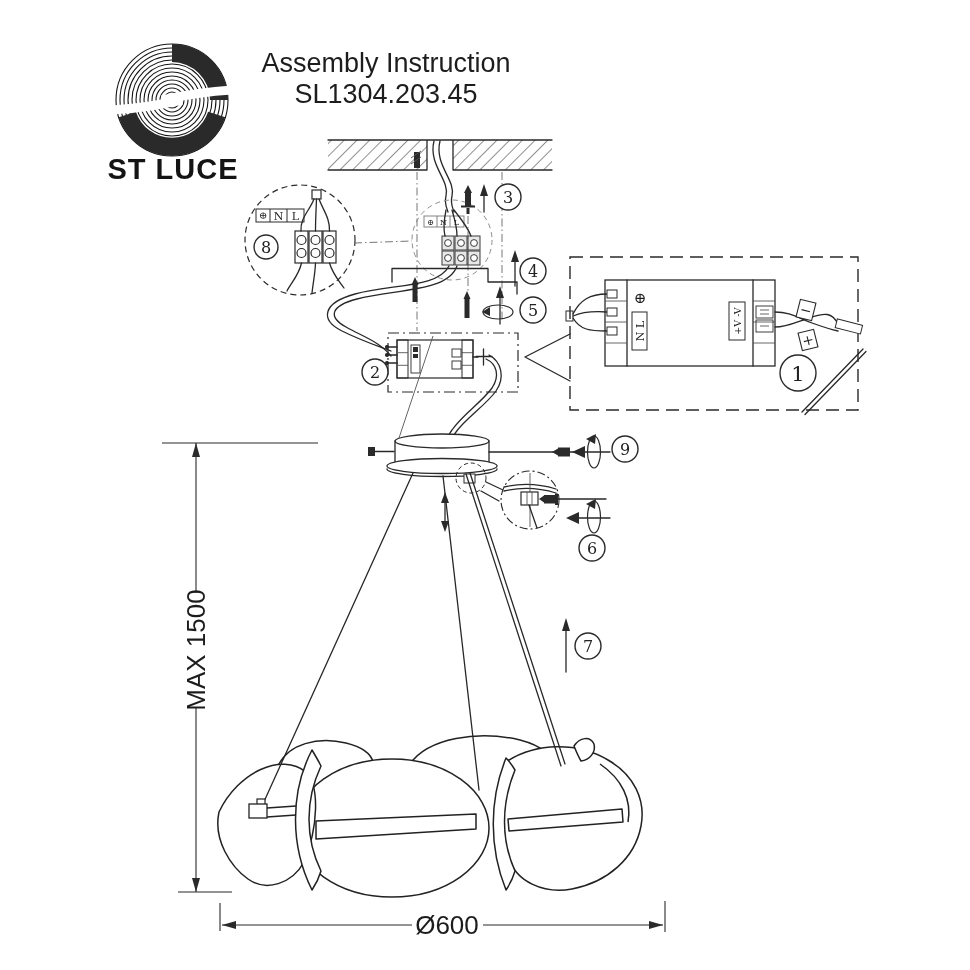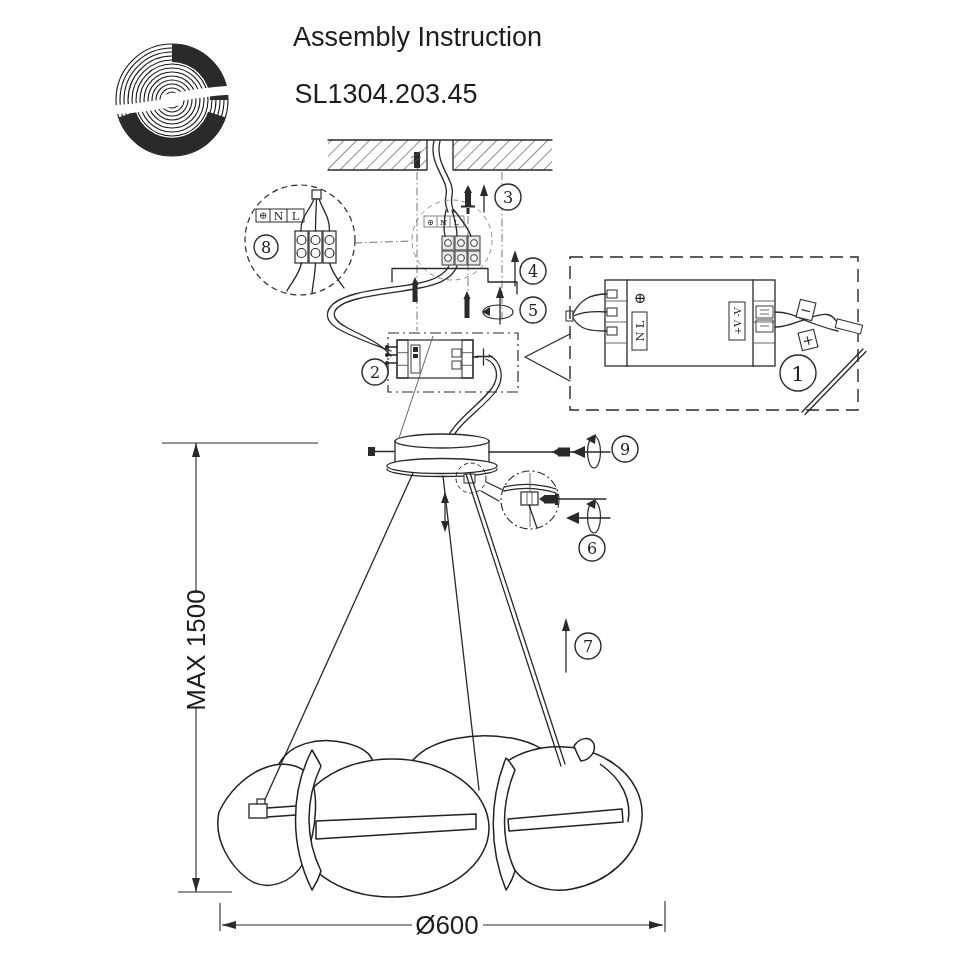--- a/index.html
+++ b/index.html
@@ -1,18 +1,18 @@
 <!DOCTYPE html>
 <html><head>
 <meta charset="utf-8">
 <style>
   html,body{margin:0;padding:0;background:#fff;}
   .stage{position:relative;width:970px;height:970px;background:#fff;overflow:hidden;
          font-family:"Liberation Sans",sans-serif;}
-  .hdr-title{position:absolute;left:230px;top:22px;width:312px;text-align:right;
+  .hdr-title{position:absolute;left:230px;top:48px;width:312px;text-align:center;
              font-size:27px;color:#1d1d1d;}
   .hdr-model{position:absolute;left:230px;top:79px;width:312px;text-align:center;
              font-size:27px;color:#1d1d1d;}
   .brand{position:absolute;left:98px;top:153px;width:150px;text-align:center;
          font-weight:bold;font-size:29px;letter-spacing:1px;color:#141414;}
   svg{position:absolute;left:0;top:0;}
   .ln{fill:none;stroke:#282828;stroke-width:1.3;stroke-linecap:round;}
   .lamp{fill:none;stroke:#222;stroke-width:1.5;stroke-linejoin:round;}
   .lampw{fill:#fff;stroke:#222;stroke-width:1.5;stroke-linejoin:round;}
   .blk{fill:#2a2a2a;stroke:none;}
@@ -381,13 +381,14 @@
       <line class="dim" x1="222" y1="925" x2="412" y2="925"></line>
       <line class="dim" x1="483" y1="925" x2="663" y2="925"></line>
       <polygon class="blk" points="222,925 236,921 236,929"></polygon>
       <polygon class="blk" points="663,925 649,921 649,929"></polygon>
       <text class="dimt" x="447" y="934">Ø600</text>
     </g>
   </svg>
 
   <div class="hdr-title">Assembly Instruction</div>
   <div class="hdr-model">SL1304.203.45</div>
+  <div class="brand">ST LUCE</div>
 </div>
 
 </body></html>

